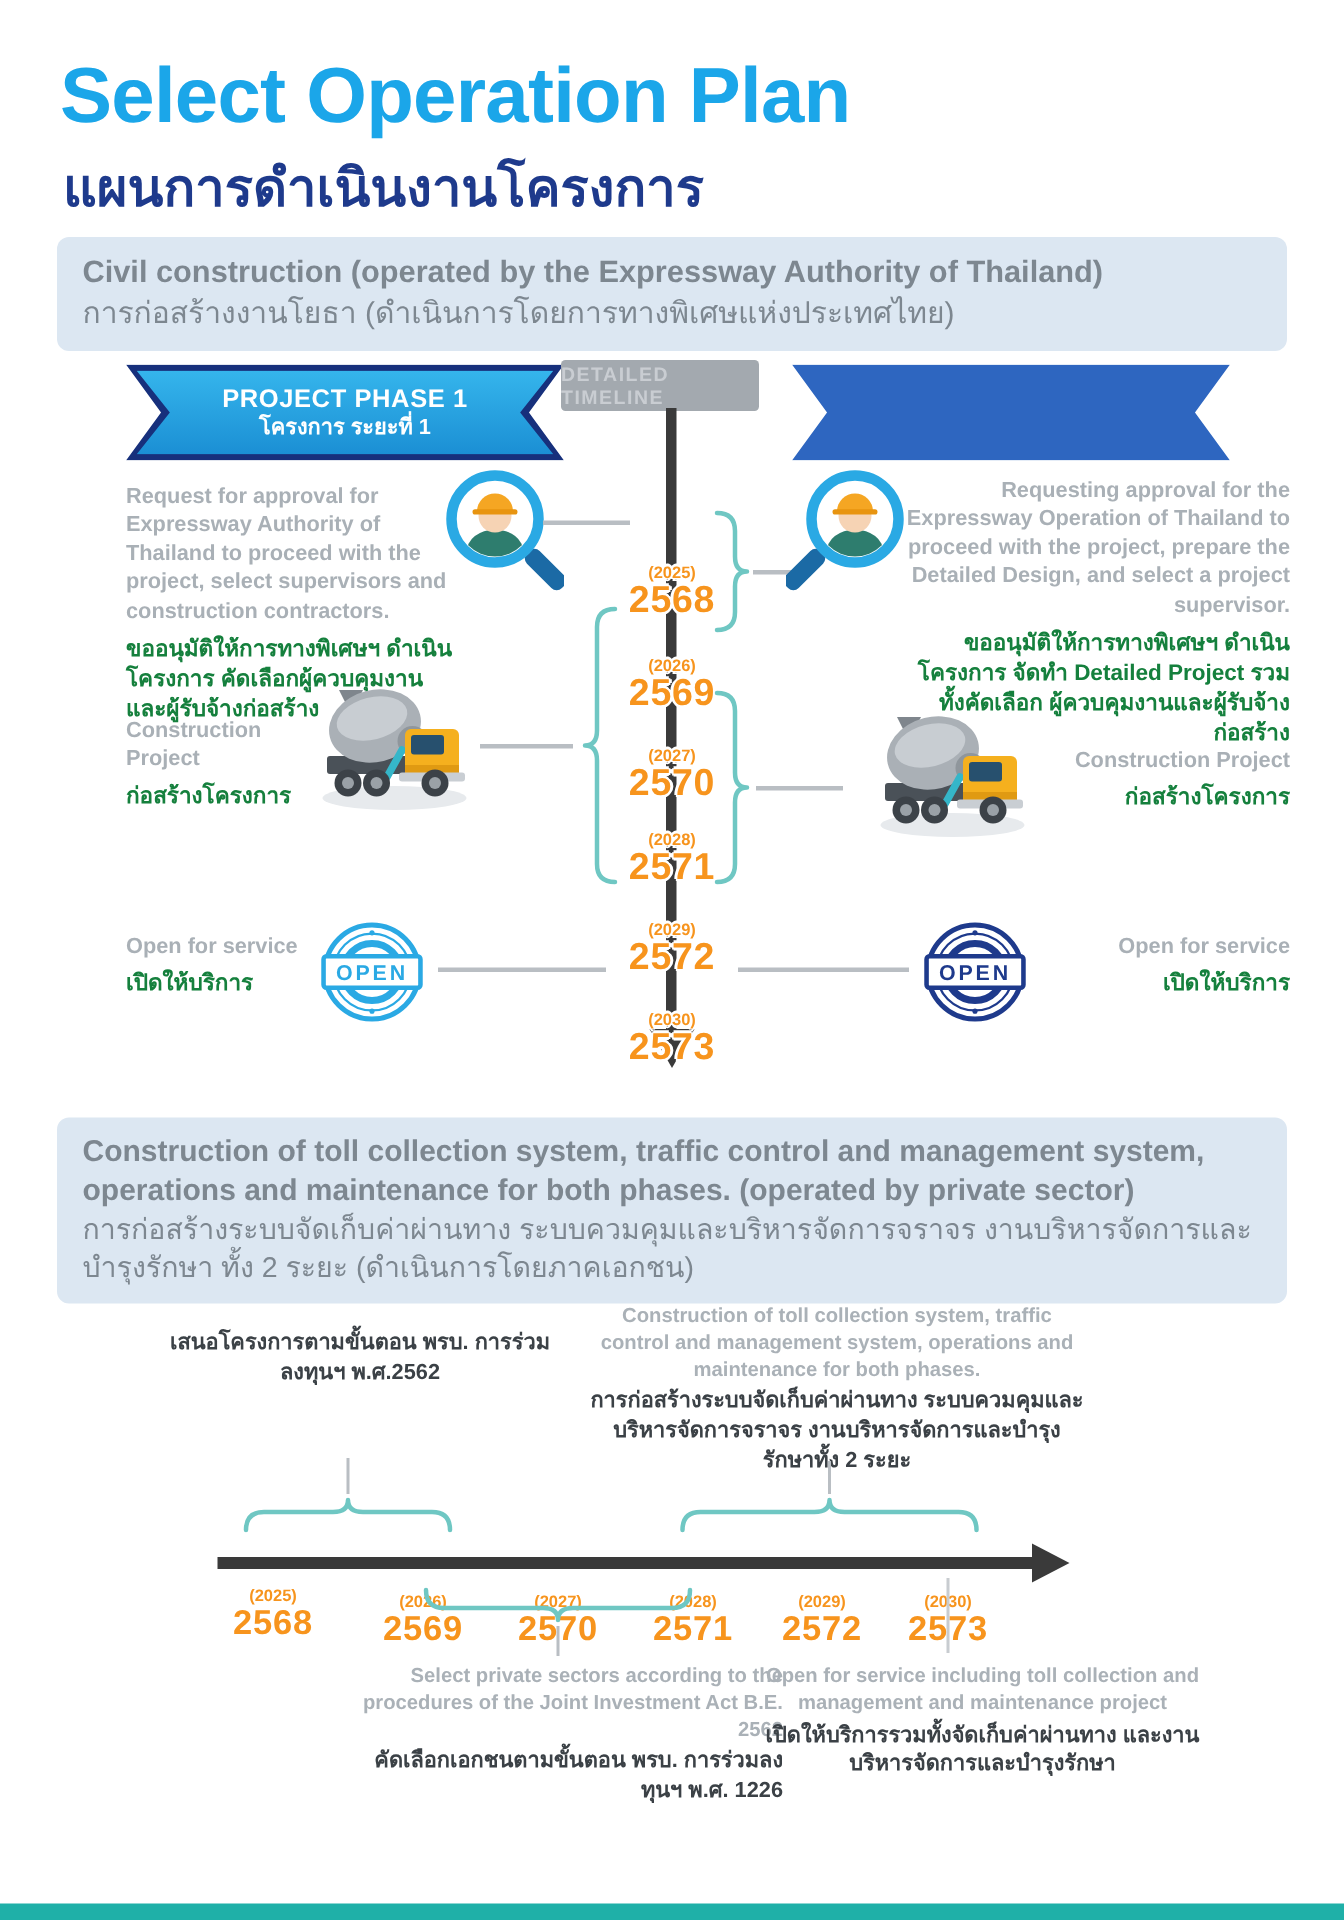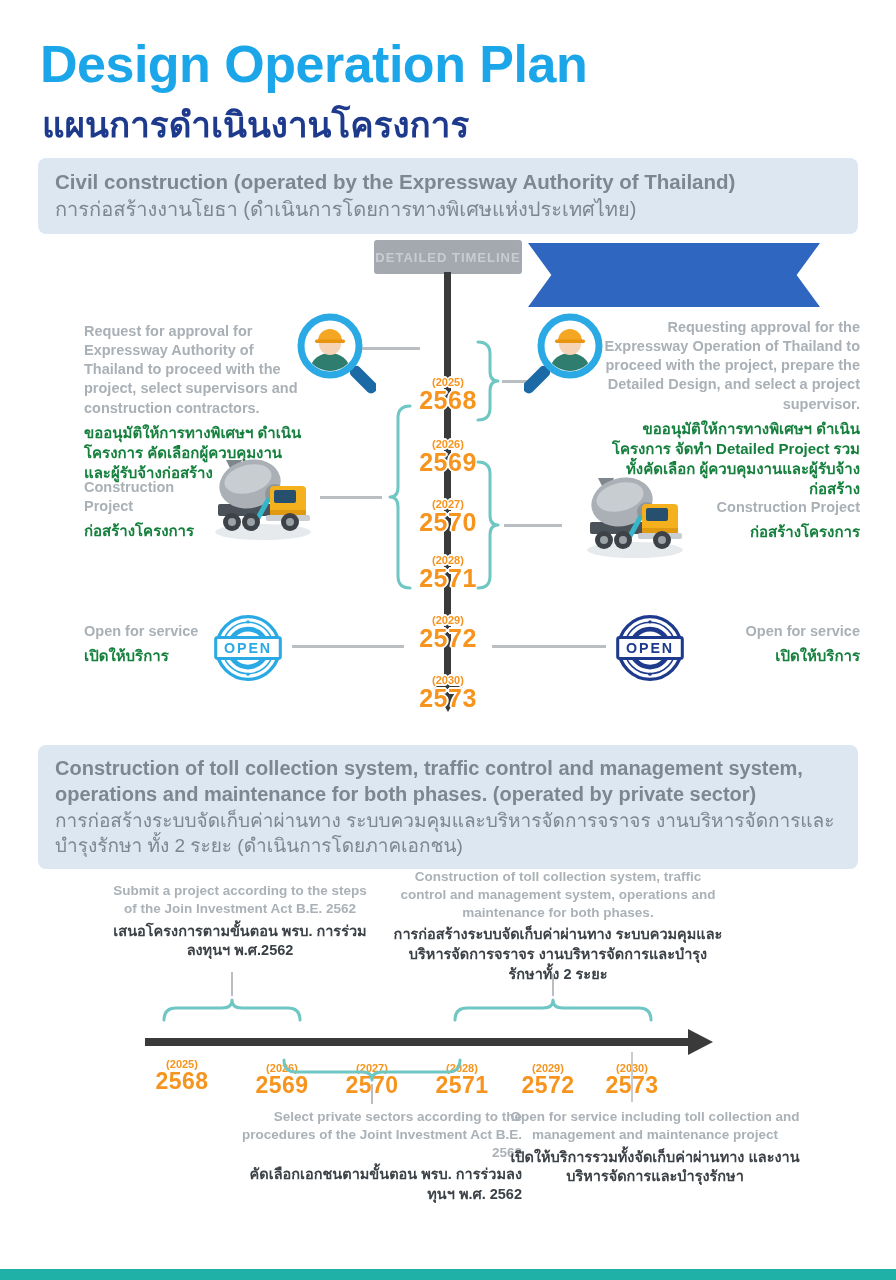--- a/index.html
+++ b/index.html
@@ -36,30 +36,37 @@
   .tri-down{width:0;height:0;border-left:15px solid transparent;border-right:15px solid transparent;border-top:26px solid #3a3a3a;}
   .tri-right{width:0;height:0;border-top:13px solid transparent;border-bottom:13px solid transparent;border-left:25px solid #3a3a3a;}
   svg text{font-family:"Liberation Sans","DejaVu Sans",sans-serif;}
   .footer-bar{left:0;top:1269px;width:896px;height:11px;background:#1fb0a8;}
 </style>
 </head>
 <body>
 
 <div class="canvas">
 
-  <div class="abs title-en">Design Operation Plan</div>
+  <div class="abs title-en">Select Operation Plan</div>
   <div class="abs secbox" style="top:158px;">
     <div class="en">Civil construction (operated by the Expressway Authority of Thailand)</div>
     <div class="th">การก่อสร้างงานโยธา (ดำเนินการโดยการทางพิเศษแห่งประเทศไทย)</div>
   </div>
 
   <div class="abs title-th">แผนการดำเนินงานโครงการ</div>
 
-
-  <div class="abs tag" style="left:374px;top:240px;width:148px;height:34px;">DETAILED TIMELINE</div>
+  <div class="abs ribbon" style="left:84px;top:243px;width:292px;">
+    <div class="outer" style="background:#17307c;"></div>
+    <div class="inner" style="background:linear-gradient(180deg,#35b5ec,#1b8fd4);">
+      <span class="en">PROJECT PHASE 1</span>
+      <span class="th">โครงการ ระยะที่ 1</span>
+    </div>
+  </div>
+
+  <div class="abs tag" style="left:374px;top:240px;width:132px;height:34px;">DETAILED TIMELINE</div>
 
   <div class="abs ribbon" style="left:528px;top:243px;width:292px;">
     <div class="outer" style="background:#2e66c0;"></div>
   </div>
 
   <div class="abs vline" style="left:444px;top:272px;width:7px;height:416px;"></div>
   <div class="abs tri-down" style="left:433px;top:686px;"></div>
 
   <div class="abs year" style="left:448px;top:330px;">
     <span class="ad">(2025)</span>
@@ -227,21 +234,20 @@
     <div class="blk-en">Open for service</div>
     <div class="blk-th">เปิดให้บริการ</div>
   </div>
 
   <div class="abs secbox" style="top:745px;">
     <div class="en" style="font-size:20px;">Construction of toll collection system, traffic control and management system, operations and maintenance for both phases. (operated by private sector)</div>
     <div class="th" style="font-size:19px;">การก่อสร้างระบบจัดเก็บค่าผ่านทาง ระบบควมคุมและบริหารจัดการจราจร งานบริหารจัดการและบำรุงรักษา ทั้ง 2 ระยะ (ดำเนินการโดยภาคเอกชน)</div>
   </div>
 
   <div class="abs ann" style="left:110px;top:882px;width:260px;">
-    <div class="en">Submit a project according to the steps of the Join Investment Act B.E. 2562</div>
     <div class="th">เสนอโครงการตามขั้นตอน พรบ. การร่วมลงทุนฯ พ.ศ.2562</div>
   </div>
   <div class="abs ann" style="left:393px;top:868px;width:330px;">
     <div class="en">Construction of toll collection system, traffic control and management system, operations and maintenance for both phases.</div>
     <div class="th">การก่อสร้างระบบจัดเก็บค่าผ่านทาง ระบบควมคุมและบริหารจัดการจราจร งานบริหารจัดการและบำรุงรักษาทั้ง 2 ระยะ</div>
   </div>
 
   <div class="abs" style="left:231px;top:972px;width:2px;height:24px;background:#b9bec3;"></div>
   <div class="abs" style="left:552px;top:974px;width:2px;height:22px;background:#b9bec3;"></div>
 
@@ -281,21 +287,21 @@
   </div>
 
   <svg class="abs" style="left:282px;top:1058px;" width="180" height="24" viewBox="0 0 180 24">
     <path d="M2,2 Q2,14 14,14 L80,14 Q90,14 90,22 Q90,14 100,14 L166,14 Q178,14 178,2" fill="none" stroke="#6fc7c3" stroke-width="3" stroke-linecap="round" stroke-linejoin="round"></path>
   </svg>
   <div class="abs" style="left:371px;top:1084px;width:2px;height:20px;background:#b9bec3;"></div>
   <div class="abs" style="left:631px;top:1052px;width:1.6px;height:50px;background:#c8ccd0;"></div>
 
   <div class="abs ann" style="left:222px;top:1108px;width:300px;text-align:right;">
     <div class="en">Select private sectors according to the procedures of the Joint Investment Act B.E. 2562</div>
-    <div class="th">คัดเลือกเอกชนตามขั้นตอน พรบ. การร่วมลงทุนฯ พ.ศ. 2562</div>
+    <div class="th">คัดเลือกเอกชนตามขั้นตอน พรบ. การร่วมลงทุนฯ พ.ศ. 1226</div>
   </div>
   <div class="abs ann" style="left:495px;top:1108px;width:320px;">
     <div class="en">Open for service including toll collection and management and maintenance project</div>
     <div class="th">เปิดให้บริการรวมทั้งจัดเก็บค่าผ่านทาง และงานบริหารจัดการและบำรุงรักษา</div>
   </div>
 
   <div class="abs footer-bar"></div>
 
 </div>
 

